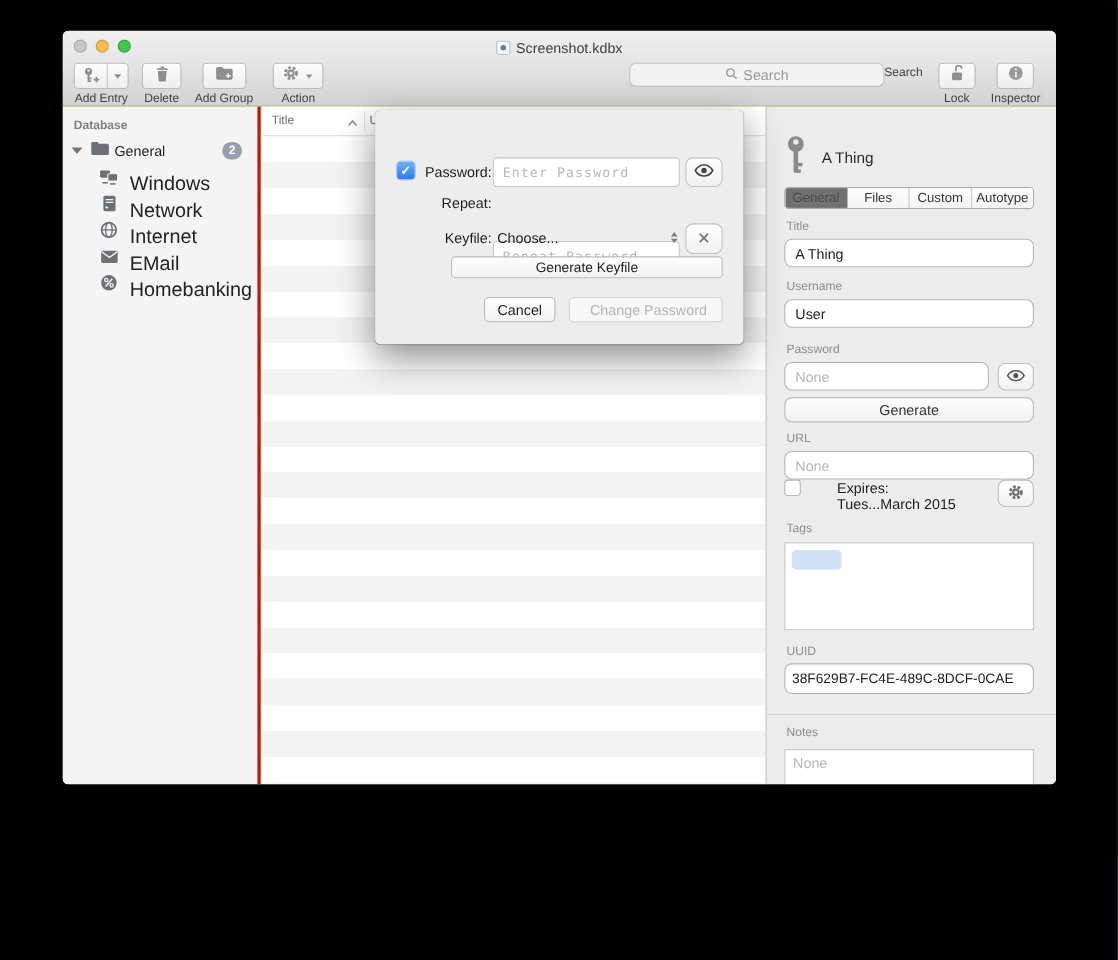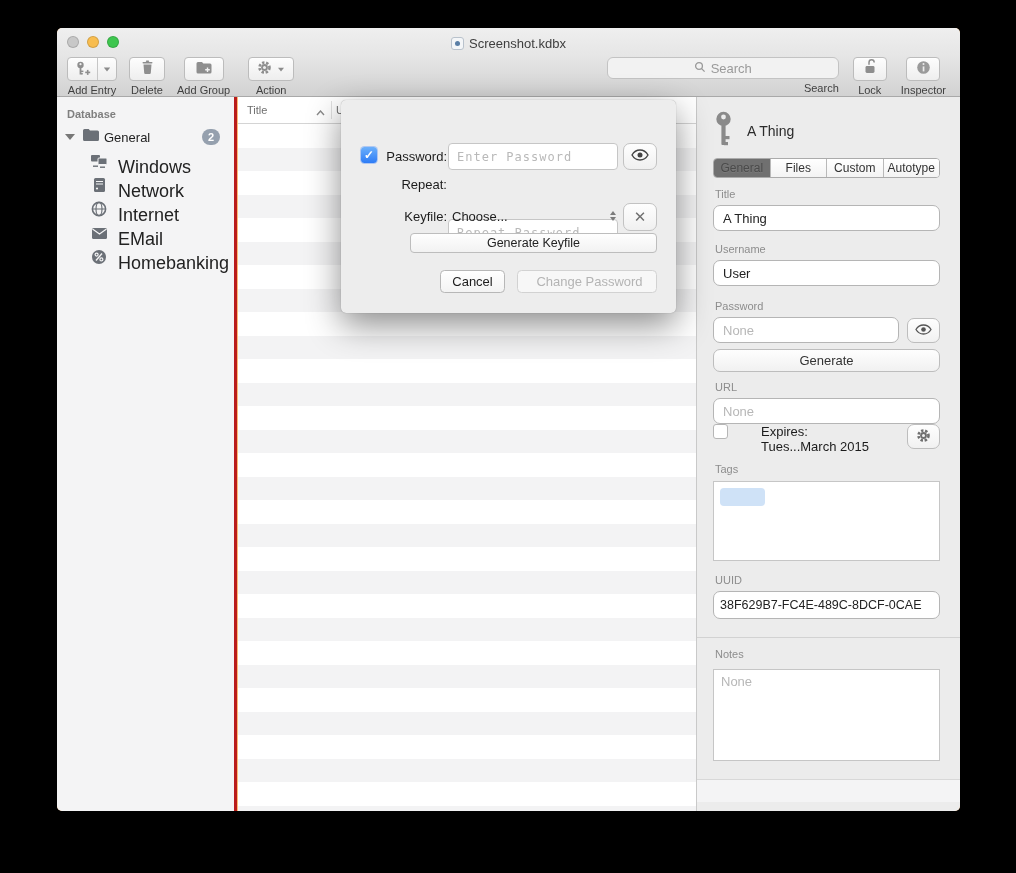--- a/index.html
+++ b/index.html
@@ -1,37 +1,37 @@
 <!DOCTYPE html>
 <html><head>
 <meta charset="utf-8">
 <style>
   html,body{margin:0;padding:0;width:1016px;height:873px;background:#000;font-family:"Liberation Sans",sans-serif;-webkit-font-smoothing:antialiased;}
   *{box-sizing:border-box;}
-  .window{position:absolute;left:57px;top:28px;width:903px;height:783px;border-radius:5px;overflow:hidden;
-          background:#fdba74;box-shadow:0 22px 60px rgba(0,0,0,.65), 0 0 1px rgba(0,0,0,.6);}
+  .window{position:absolute;left:57px;top:28px;width:903px;height:685px;border-radius:5px;overflow:hidden;
+          background:#bef264;box-shadow:0 22px 60px rgba(0,0,0,.65), 0 0 1px rgba(0,0,0,.6);}
   
   .chrome{position:absolute;left:0;top:0;right:0;height:69px;
           background:linear-gradient(180deg,#efefef 0%,#e6e6e6 40%,#d2d2d2 100%);
           border-bottom:1px solid #a9a9a9;}
   .traffic{position:absolute;top:8px;left:10px;display:flex;gap:8px;}
   .traffic span{width:12px;height:12px;border-radius:50%;display:inline-block;border:1px solid rgba(0,0,0,.15);}
   .win-title{position:absolute;top:8px;left:0;right:0;text-align:center;font-size:13px;color:#3e3e3e;}
   .doc-icon{display:inline-block;width:13px;height:13px;margin-right:5px;vertical-align:-2px;border-radius:3px;
             background:#f4f6f8;border:1px solid #b9c2cc;position:relative;}
   .doc-icon::after{content:"";position:absolute;left:3px;top:3px;width:5px;height:5px;border-radius:50%;background:#5a7fa6;}
   .tb-items{position:absolute;top:29px;left:10px;display:flex;gap:12px;text-align:center;}
   .tb-item{display:flex;flex-direction:column;align-items:center;}
   .tb-btn{height:24px;border:1px solid #bcbcbc;border-radius:4px;background:linear-gradient(#fdfdfd,#eeeeee);
           display:flex;align-items:center;justify-content:center;box-shadow:0 1px 0 rgba(255,255,255,.6) inset;}
   .tb-label{font-size:11px;color:#3f3f3f;margin-top:3px;}
   .seg-l{width:30px;height:100%;display:flex;align-items:center;justify-content:center;border-right:1px solid #c6c6c6;}
   .seg-r{width:18px;height:100%;display:flex;align-items:center;justify-content:center;}
   .tb-right{position:absolute;top:29px;right:14px;display:flex;gap:14px;align-items:flex-start;}
-  .searchwrap{display:flex;flex-direction:column;align-items:flex-end;}
+  .searchwrap{display:flex;flex-direction:row;align-items:flex-start;}
   .searchfield{width:232px;height:22px;border:1px solid #c3c3c3;border-radius:6px;background:#f2f2f2;
                display:flex;align-items:center;justify-content:center;gap:5px;color:#9a9a9a;font-size:13px;}
   .csstri-down{width:0;height:0;border-left:4px solid transparent;border-right:4px solid transparent;border-top:5px solid #8b8b8b;}
   .csstri-up-s{width:0;height:0;border-left:3.5px solid transparent;border-right:3.5px solid transparent;border-bottom:4.5px solid #7b7b7b;}
   .csstri-down-s{width:0;height:0;border-left:3.5px solid transparent;border-right:3.5px solid transparent;border-top:4.5px solid #7b7b7b;}
   
   .sidebar{position:absolute;left:0;top:69px;width:180px;bottom:0;background:#f4f4f5;border-right:3px solid #b91c1c;}
   .grp-header{font-size:11px;font-weight:bold;color:#7f7f7f;padding:11px 0 5px 10px;}
   .sb-root{position:relative;height:24px;display:flex;align-items:center;}
   .sb-disclosure{position:absolute;left:8px;width:0;height:0;border-left:5px solid transparent;border-right:5px solid transparent;border-top:6px solid #777;}
@@ -46,21 +46,21 @@
   .entrylist{position:absolute;left:181px;top:69px;width:458px;bottom:0;background:#fff;}
   .list-header{height:27px;background:#fff;border-bottom:1px solid #d4d4d4;position:relative;font-size:11px;color:#6f6f6f;}
   .col-title{position:absolute;left:9px;top:7px;}
   .col-user{position:absolute;left:98px;top:7px;}
   .col-div{position:absolute;left:93px;top:4px;bottom:4px;width:1px;background:#e0e0e0;}
   .sort-ind{position:absolute;left:78px;top:9px;}
   .rows{position:absolute;top:27px;left:0;right:0;bottom:0;
         background:repeating-linear-gradient(to bottom,#ffffff 0,#ffffff 23.5px,#f3f3f4 23.5px,#f3f3f4 47px);}
   
   .inspector{position:absolute;left:639px;top:69px;width:264px;bottom:0;background:#ececec;border-left:1px solid #c9c9c9;
-             padding:4px 20px 0 16px;overflow:hidden;font-size:13px;color:#222;}
+             padding:16px 20px 0 16px;overflow:hidden;font-size:13px;color:#222;}
   .ins-head{margin-top:11px;height:38px;display:flex;align-items:center;}
   .ins-head .ttl{margin-left:13px;font-size:14px;color:#2b2b2b;}
   .segctl{margin-top:8px;height:20px;display:flex;border:1px solid #ababab;border-radius:4px;overflow:hidden;background:#fff;}
   .seg{flex:1;display:flex;align-items:center;justify-content:center;font-size:12px;color:#333;
        background:linear-gradient(#ffffff,#f3f3f3);border-right:1px solid #b9b9b9;}
   .seg:last-child{border-right:none;}
   .seg.sel{background:#707070;color:#4a4a4a;text-shadow:0 1px 0 rgba(255,255,255,.08);}
   .ins-label{font-size:11px;color:#8d8d8d;margin:10px 0 4px 2px;height:13px;}
   .ins-field{width:100%;height:26px;border:1px solid #b5b5b5;border-radius:7px;background:#fff;
              font-family:"Liberation Sans",sans-serif;font-size:13px;color:#222;padding:0 9px;outline:none;}

